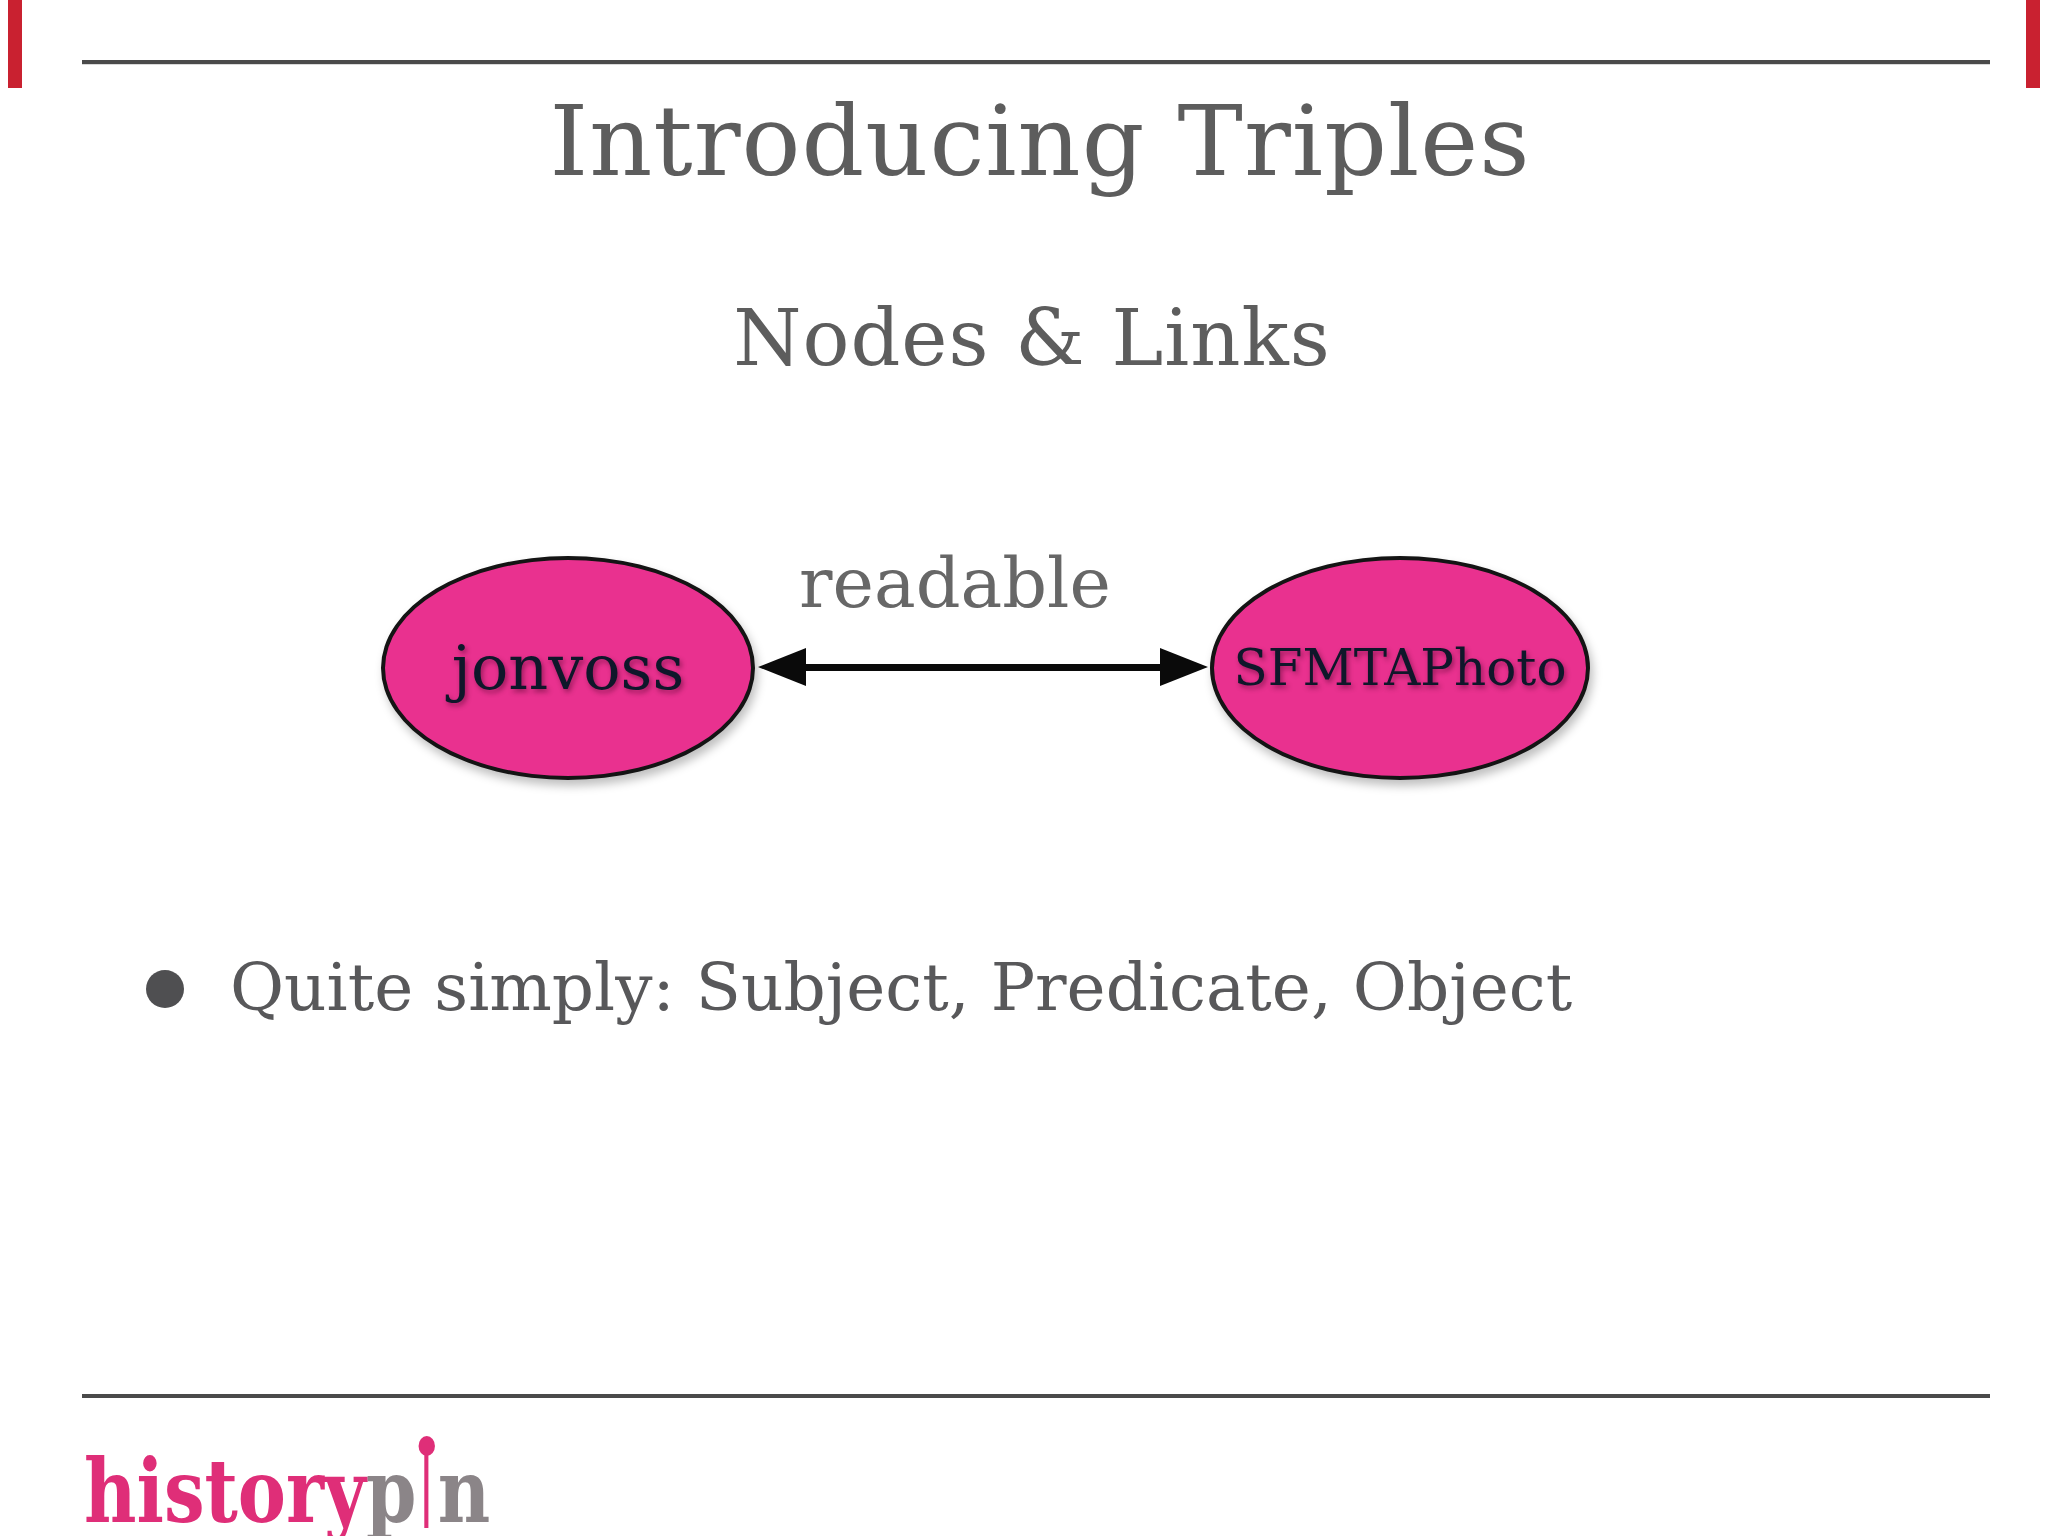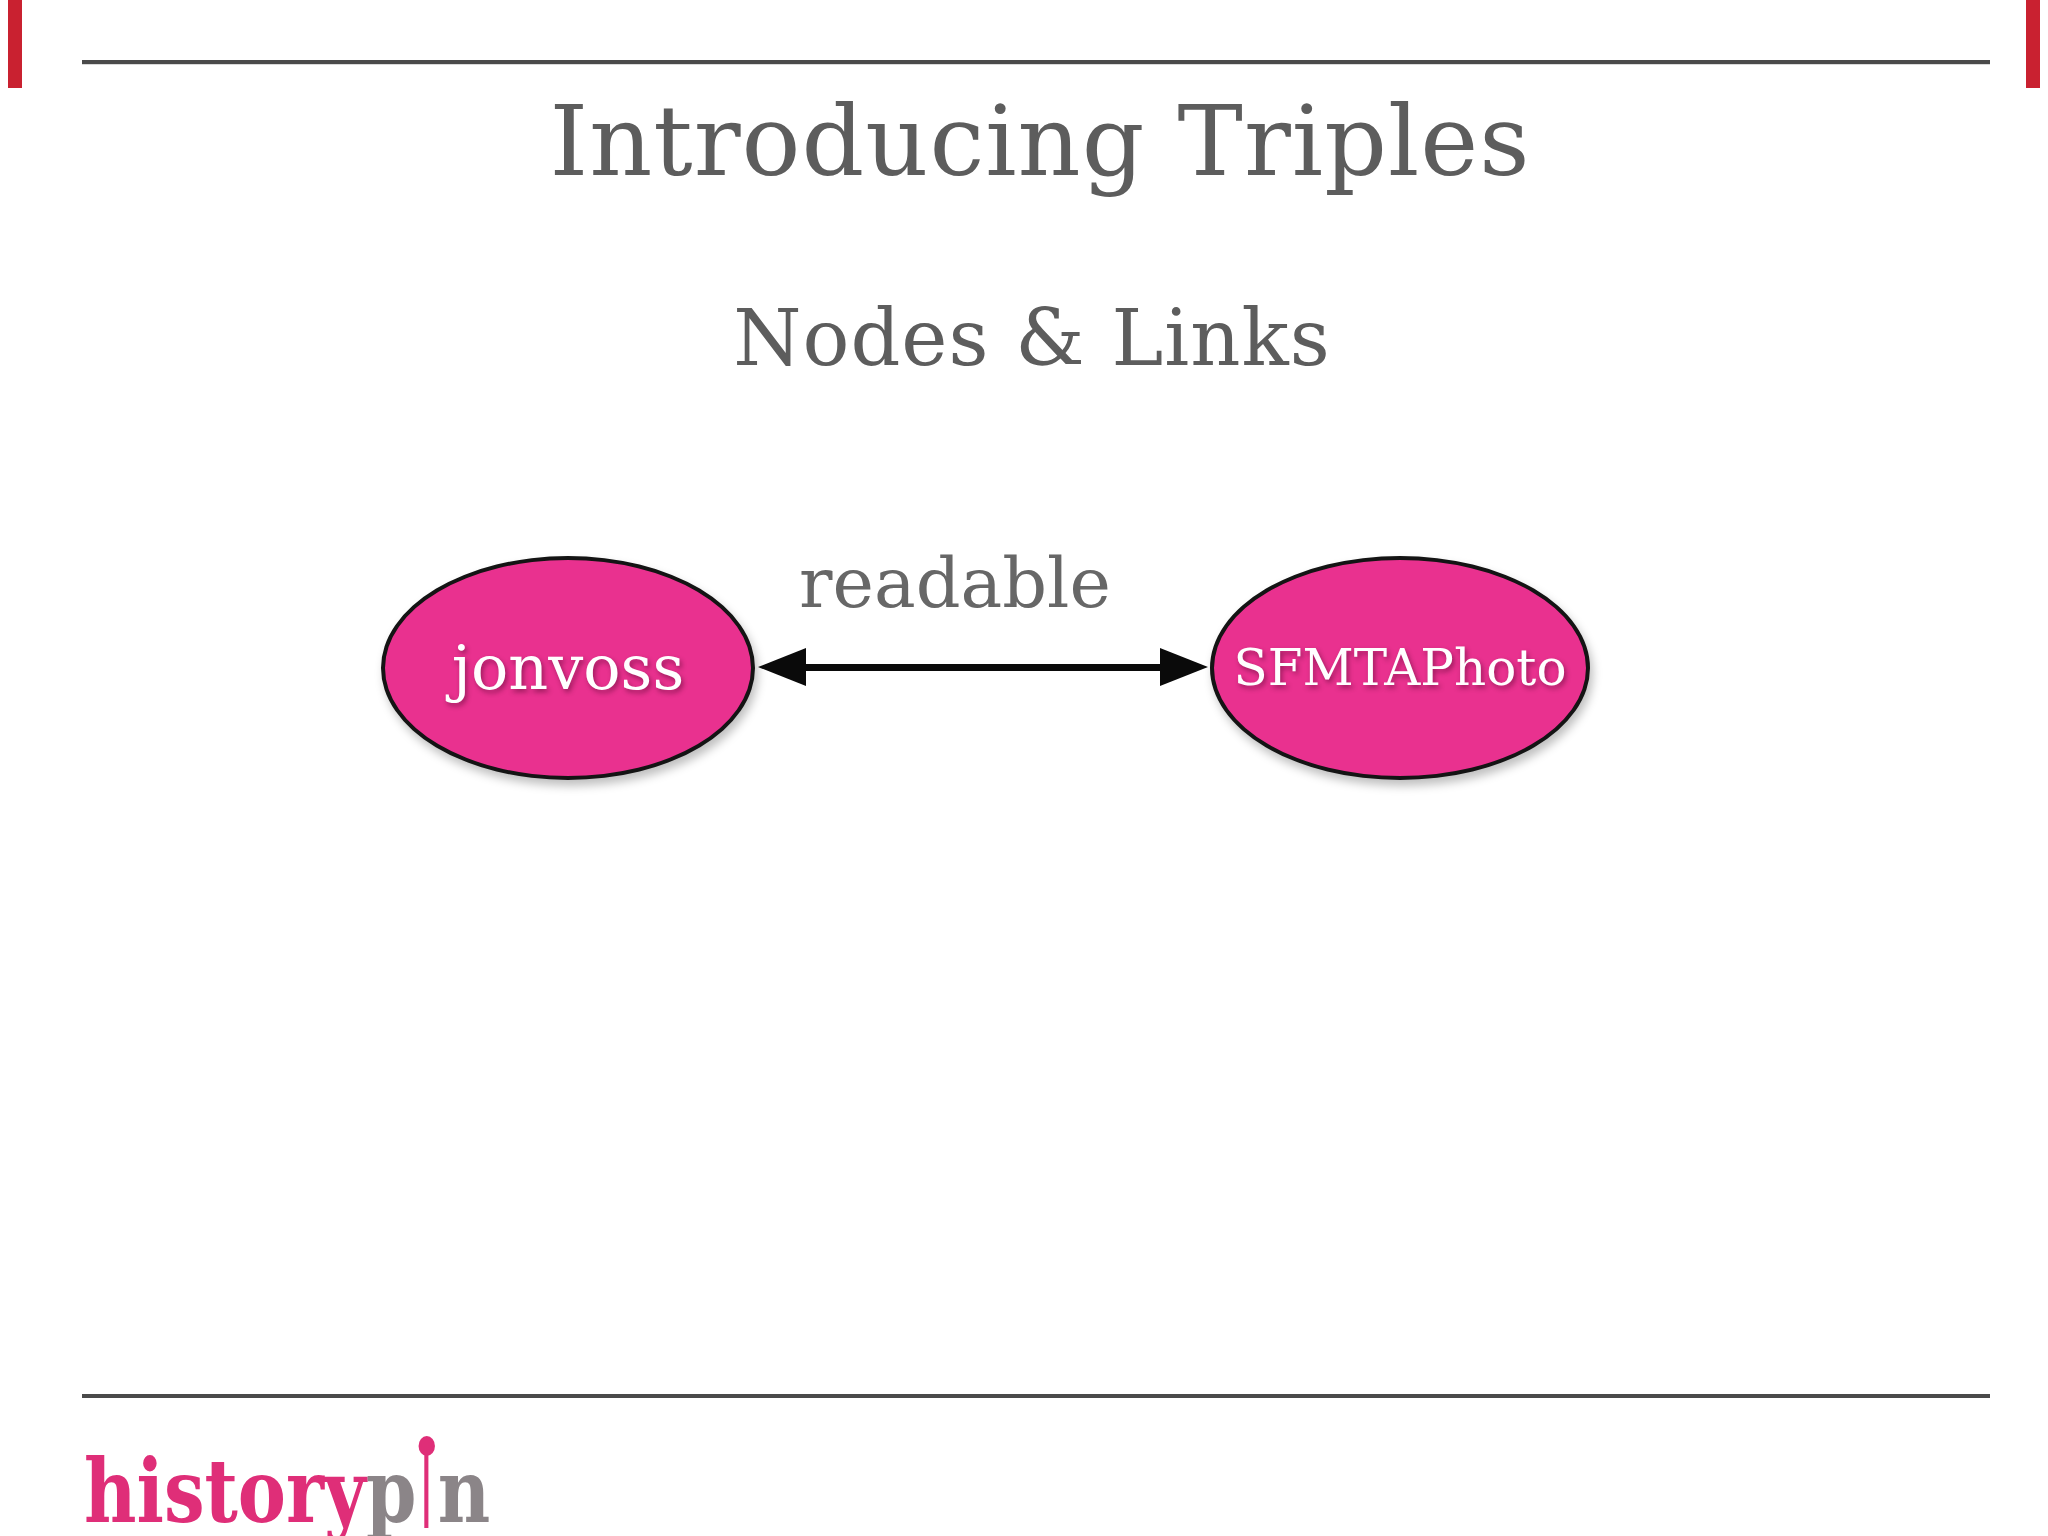--- a/index.html
+++ b/index.html
@@ -20,21 +20,21 @@
          font-size:98px;font-weight:normal;color:#5d5d5d;line-height:1.05;letter-spacing:1px;}
   .subtitle{position:absolute;top:290px;left:0;width:100%;margin:8px;text-align:center;
          font-size:78px;font-weight:normal;color:#5d5d5d;line-height:1.05;letter-spacing:1px;}
 
   
   .node{position:absolute;border:4px solid #141414;border-radius:50%;
         background:#e9318f;display:flex;align-items:center;justify-content:center;
         box-shadow:3px 6px 10px rgba(0,0,0,0.25);}
   .node.subject{left:381px;top:556px;width:366px;height:216px;}
   .node.object{left:1210px;top:556px;width:372px;height:216px;}
-  .node-label{color:#ffffff;text-shadow:2px 3px 5px rgba(60,0,30,0.45);line-height:1;}
+  .node-label{color:#0f172a;text-shadow:2px 3px 5px rgba(60,0,30,0.45);line-height:1;}
   .node.subject .node-label{font-size:62px;}
   .node.object .node-label{font-size:50px;text-align:right;}
 
   .edge-label{position:absolute;left:730px;top:548px;width:450px;text-align:center;
               font-size:70px;color:#676767;line-height:1;}
 
   .arrow{position:absolute;left:758px;top:664px;width:450px;height:8px;}
   .arrow .shaft{position:absolute;left:36px;right:36px;top:0;height:7px;background:#0a0a0a;}
   .arrow .head{position:absolute;width:0;height:0;top:-16px;
                border-top:19px solid transparent;border-bottom:19px solid transparent;}
@@ -81,19 +81,20 @@
     <span class="shaft"></span>
     <span class="head right"></span>
   </div>
 
   <div class="node object">
     <span class="node-label">SFMTAPhoto</span>
   </div>
 </div>
 
 <ul class="bullets">
+  <li>Quite simply: Subject, Predicate, Object</li>
 </ul>
 
 <div class="rule bottom"></div>
 
 <div class="logo">
   <span class="lg-pink">history</span><span class="lg-gray">p</span><span class="pin"><span class="pin-head"></span><span class="pin-stem"></span></span><span class="lg-gray">n</span>
 </div>
 
 </body></html>

